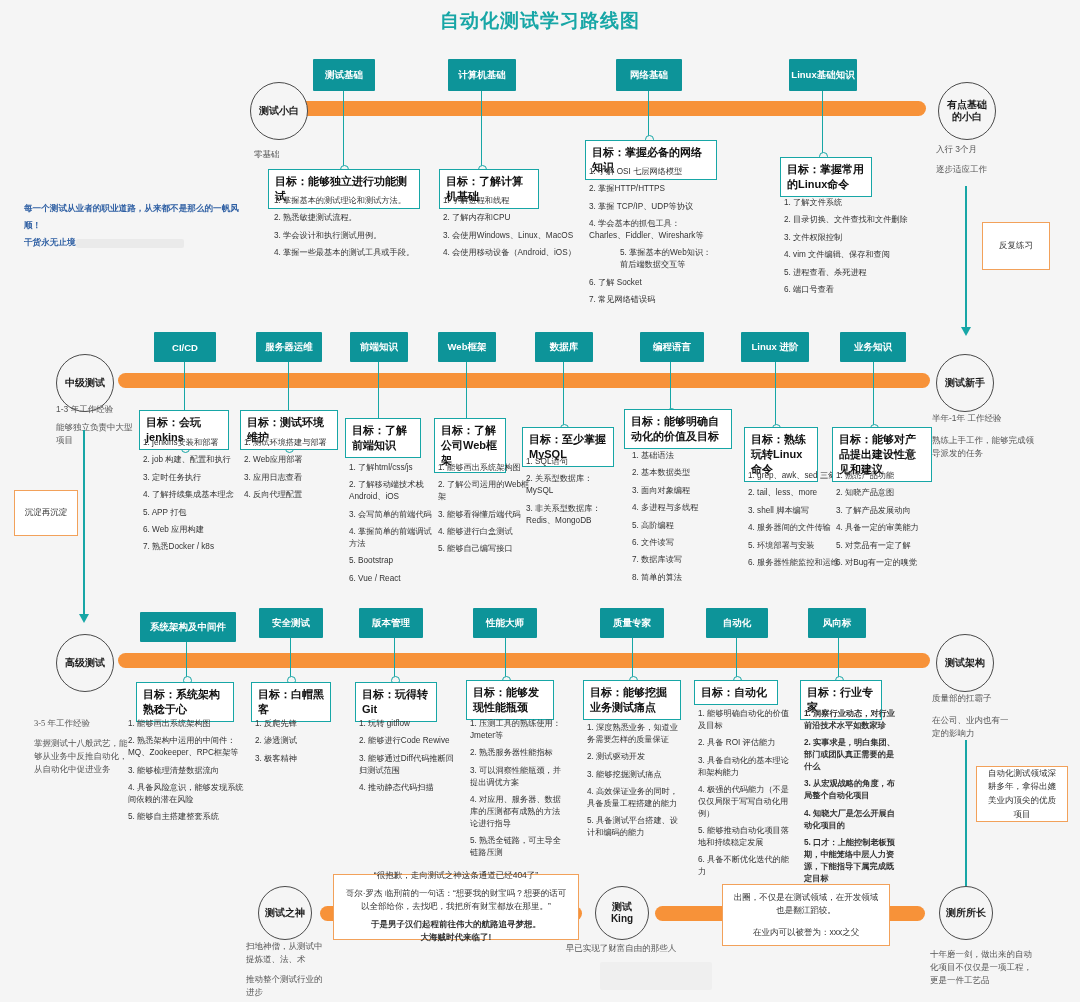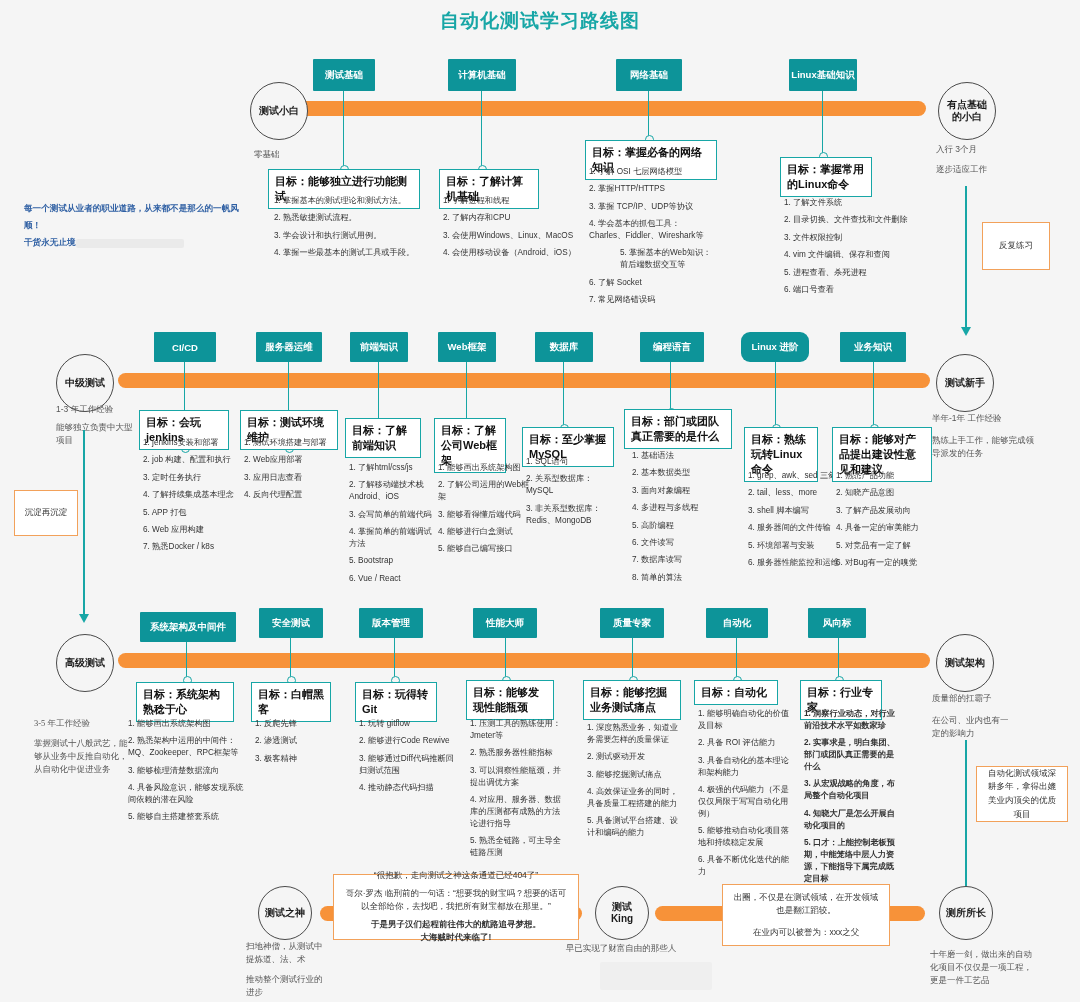--- a/index.html
+++ b/index.html
@@ -264,33 +264,33 @@
 MySQL</div>
       <div style="white-space: pre-line;">3. 非关系型数据库：
 Redis、MongoDB</div>
     </div>
 
   <div class="chip" style="left:640px;top:332px;width:64px;height:30px;">
       <span>编程语言</span>
     </div>
   <div class="conn" style="left:670px;top:362px;height:50px;"></div>
   <div class="dot" style="left:667px;top:408px;"></div>
-  <div class="goal" style="left:624px;top:409px;width:108px;">目标：部门或团队真正需要的是什么</div>
+  <div class="goal" style="left:624px;top:409px;width:108px;">目标：能够明确自动化的价值及目标</div>
   <div class="bullets" style="left:632px;top:450px;width:94px;">
       <div style="white-space: pre-line;">1. 基础语法</div>
       <div style="white-space: pre-line;">2. 基本数据类型</div>
       <div style="white-space: pre-line;">3. 面向对象编程</div>
       <div style="white-space: pre-line;">4. 多进程与多线程</div>
       <div style="white-space: pre-line;">5. 高阶编程</div>
       <div style="white-space: pre-line;">6. 文件读写</div>
       <div style="white-space: pre-line;">7. 数据库读写</div>
       <div style="white-space: pre-line;">8. 简单的算法</div>
     </div>
 
-  <div class="chip" style="left:741px;top:332px;width:68px;height:30px;border-radius:9px;">
+  <div class="chip" style="left:741px;top:332px;width:68px;height:30px;">
       <span>Linux 进阶</span>
     </div>
   <div class="conn" style="left:775px;top:362px;height:66px;"></div>
   <div class="dot" style="left:772px;top:424px;"></div>
   <div class="goal" style="left:744px;top:427px;width:74px;">目标：熟练玩转Linux命令</div>
   <div class="bullets" style="left:748px;top:470px;width:108px;">
       <div style="white-space: pre-line;">1. grep、awk、sed 三剑客</div>
       <div style="white-space: pre-line;">2. tail、less、more</div>
       <div style="white-space: pre-line;">3. shell 脚本编写</div>
       <div style="white-space: pre-line;">4. 服务器间的文件传输</div>

